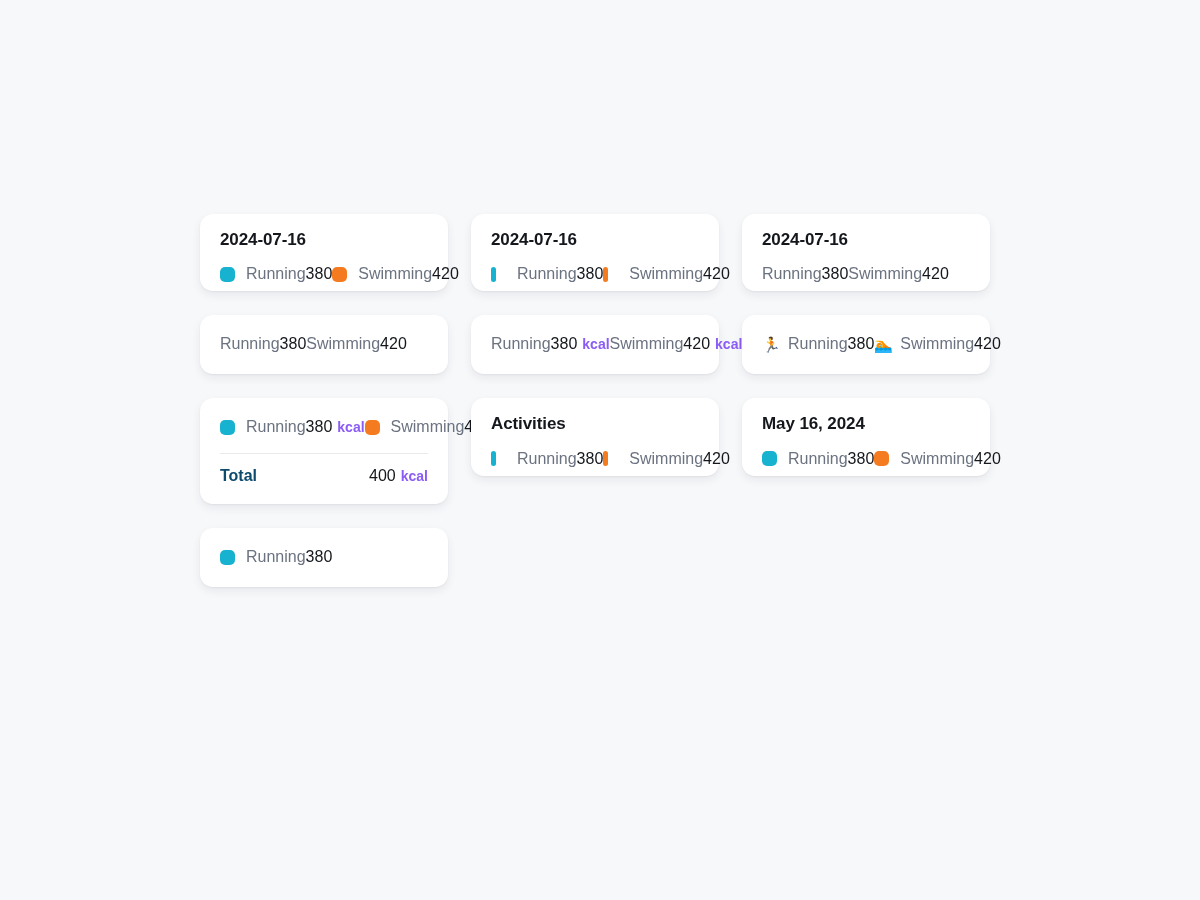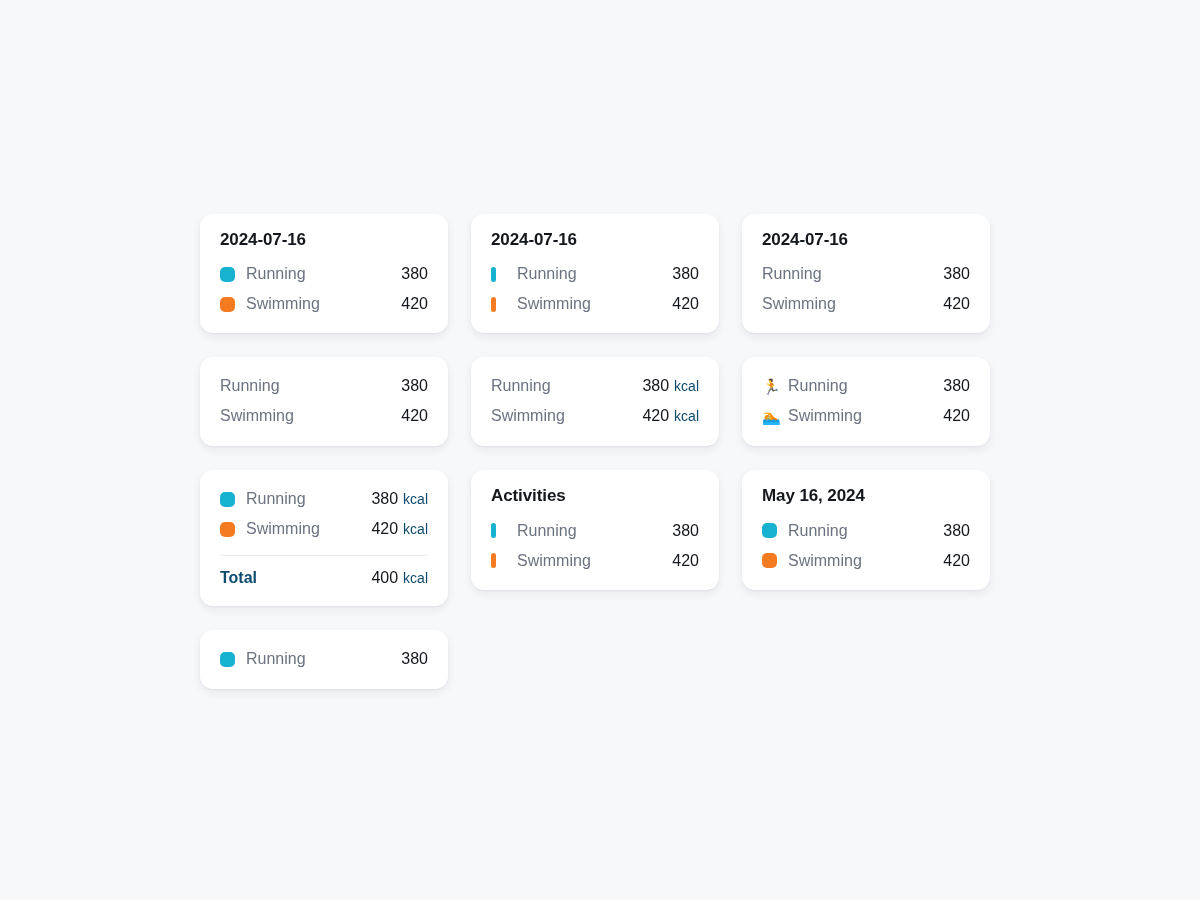--- a/index.html
+++ b/index.html
@@ -36,40 +36,39 @@
     display: flex;
     flex-direction: column;
     gap: 24px;
   }
 
   .card {
     background: #ffffff;
     border-radius: 13px;
     box-shadow: 0 4px 10px rgba(17, 24, 39, 0.07),
                 0 1px 2px rgba(17, 24, 39, 0.05);
-    padding: 16px 20px 14px 20px;
+    padding: 16px 20px 2px 20px;
     box-sizing: border-box;
   }
 
   .card.compact {
     padding: 14px 20px 15px 20px;
   }
 
   .card-title {
     font-size: 17px;
     font-weight: bold;
     color: #14171c;
     letter-spacing: -0.1px;
     margin-bottom: 9px;
     line-height: 1.2;
   }
 
   .rows {
     display: flex;
-    flex-direction: column;
   }
 
   .row {
     display: flex;
     align-items: center;
     height: 30px;
     font-size: 16px;
     color: #6b7280;
   }
 
@@ -120,23 +119,24 @@
     white-space: nowrap;
   }
 
   .value {
     color: #14171c;
     font-size: 16px;
     text-align: right;
   }
 
   .unit {
-    color: #0c4a6e;
+    color: #8b5cf6;
     font-size: 14px;
     margin-left: 5px;
+    font-weight: bold;
   }
 
   .divider {
     height: 1px;
     background: #e9eaec;
     margin: 11px 0 9px 0;
   }
 
   .total-row {
     display: flex;

